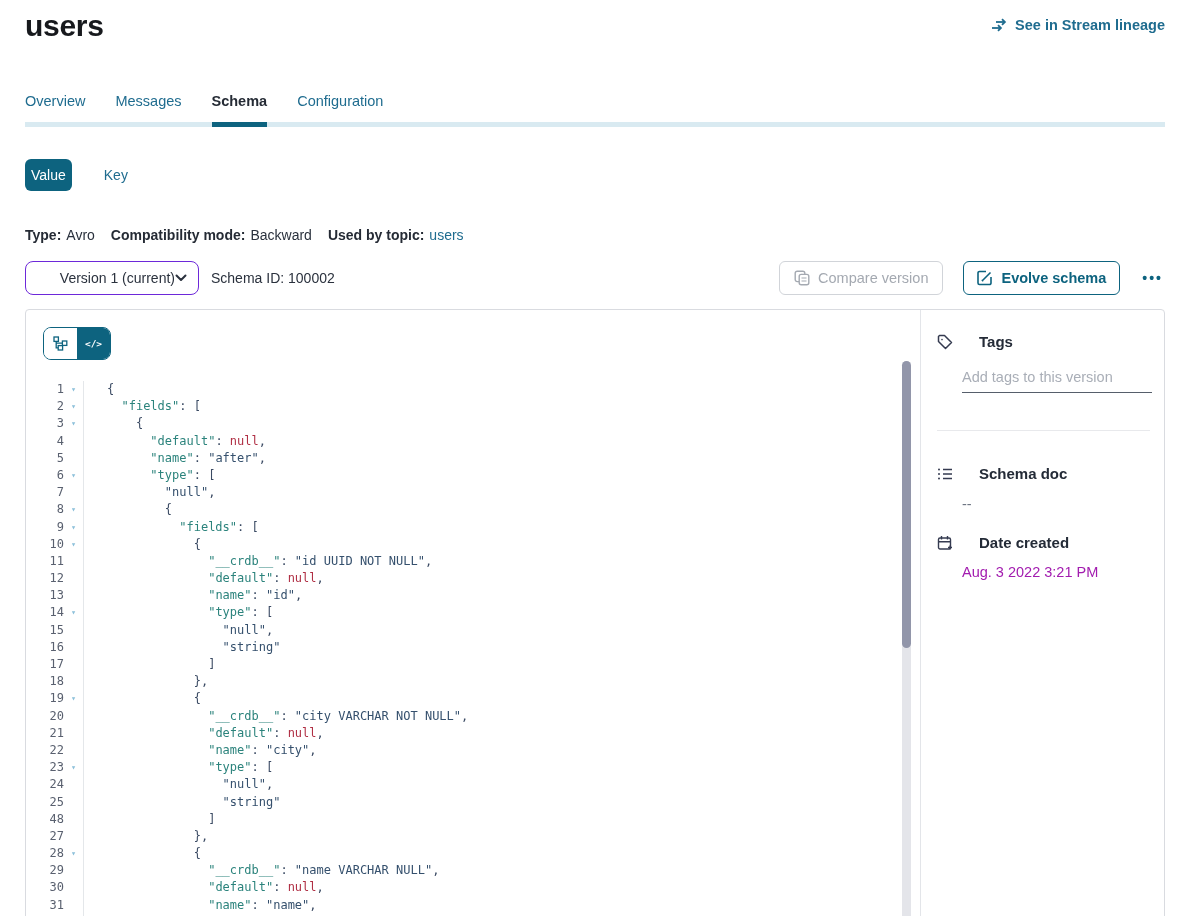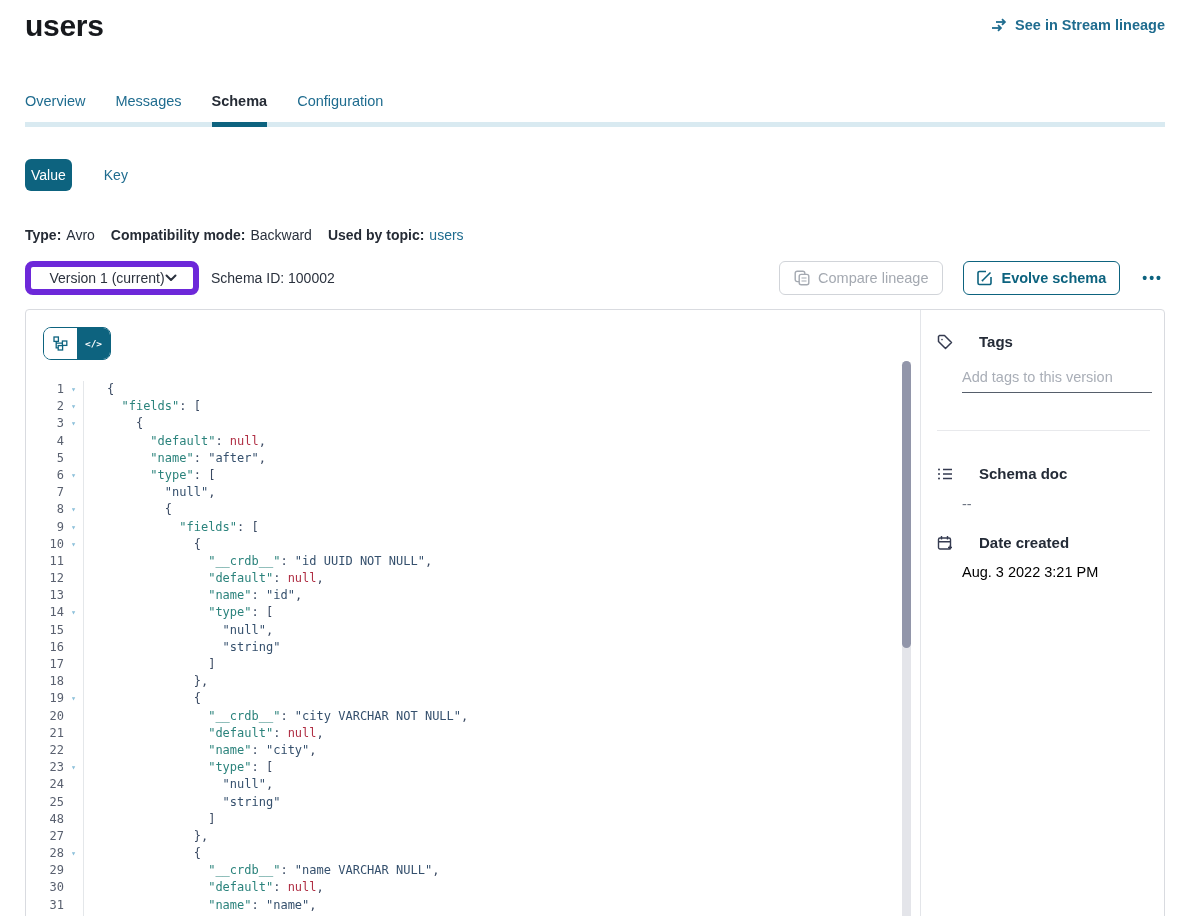--- a/index.html
+++ b/index.html
@@ -24,21 +24,21 @@
   .toggle-row { margin-top:32px; display:flex; align-items:center; }
   .btn-value { background:#0d637f; color:#fff; border:none; border-radius:6px; padding:8px 6px; font-size:14px; font-family:inherit; cursor:pointer; }
   .btn-key { background:none; border:none; color:#1f6c8f; font-size:14px; font-family:inherit; margin-left:26px; cursor:pointer; }
   
   .meta-row { margin-top:36px; display:flex; gap:16px; font-size:14px; color:#2a313d; }
   .meta-item b { font-weight:700; color:#252b35; }
   .meta-item .val { margin-left:5px; }
   .meta-item .val.link { color:#1f6c8f; cursor:pointer; }
   
   .version-row { margin-top:18px; display:flex; align-items:center; }
-  .version-select { width:174px; height:34px; border:6px solid #6d28d9; border-radius:8px; padding:0 11px 0 13px; display:flex; align-items:center; justify-content:center; font-size:14px; color:#2b323e; cursor:pointer; background:#fff; }
+  .version-select { width:174px; height:34px; border:1px solid #6d28d9; border-radius:8px; padding:0 11px 0 13px; display:flex; align-items:center; justify-content:flex-end; font-size:14px; color:#2b323e; cursor:pointer; background:#fff; }
   .schema-id { margin-left:12px; font-size:14px; }
   .schema-id b { font-weight:400; }
   .vr-right { margin-left:auto; display:flex; align-items:center; gap:20px; }
   .btn-compare { height:34px; display:flex; align-items:center; gap:8px; border:1px solid #d1d4d9; border-radius:6px; background:#fff; color:#a4a9b1; font-size:14.5px; font-weight:500; font-family:inherit; padding:0 14px; cursor:default; }
   .btn-evolve { height:34px; display:flex; align-items:center; gap:8px; border:1px solid #0d637f; border-radius:6px; background:#fff; color:#0d637f; font-size:14.5px; font-weight:700; font-family:inherit; padding:16px 13px; cursor:pointer; }
   .btn-more { background:none; border:none; color:#0d637f; font-weight:700; font-size:14px; letter-spacing:2px; cursor:pointer; padding:4px 2px; }
   
   .card { margin-top:14px; border:1px solid #d9dbe0; border-radius:4px; display:flex; height:640px; overflow:hidden; }
   .card-left { flex:1; min-width:0; position:relative; overflow:hidden; }
   .card-right { width:244px; border-left:1px solid #e3e5e9; padding:23px 14px 0 16px; flex:none; }
@@ -62,21 +62,21 @@
   .sb-track { position:absolute; top:51px; bottom:0; right:9px; width:9px; border-radius:6px; background:#e4e5ea; }
   .sb-thumb { position:absolute; top:0; right:0; width:9px; height:287px; border-radius:6px; background:#9296aa; cursor:grab; }
   
   .side-h { display:flex; align-items:center; gap:26px; font-size:15px; font-weight:700; color:#242b37; }
   .tags-input { display:block; margin:19px 0 0 25px; width:190px; border:none; border-bottom:1px solid #565e6b; padding:0 0 7px 0; font-size:14.5px; font-family:inherit; color:#3c434f; background:transparent; outline:none; }
   .tags-input::placeholder { color:#a9aeb7; }
   .side-divider { border:none; border-top:1px solid #e8e9ec; margin:37px 0 0 0; }
   .side-h.doc { margin-top:34px; }
   .side-val { margin:14px 0 0 25px; font-size:14.5px; color:#6e7683; }
   .side-h.date { margin-top:22px; }
-  .side-val.dark { margin-top:13px; color:#000000; }
+  .side-val.dark { margin-top:13px; color:#a21caf; }
   .sicon { flex:none; display:flex; }
 </style>
 </head>
 <body>
 
 <div class="topbar">
   <h1 class="page-title">users</h1>
   <div class="lineage-link">
     <span class="sicon">
       <svg width="17" height="16" viewBox="0 0 17 16">
@@ -127,21 +127,21 @@
     <button class="btn-compare">
       <span class="sicon">
         <svg width="16" height="16" viewBox="0 0 16 16">
             <g stroke="#a4a9b1" stroke-width="1.4" fill="#fff">
               <rect x="1.2" y="1.2" width="9.6" height="10.4" rx="2"></rect>
               <rect x="5.2" y="4.4" width="9.6" height="10.4" rx="2"></rect>
               <path d="M7.5 8h5M7.5 11h5" stroke-width="1.2"></path>
             </g>
           </svg>
       </span>
-      <span>Compare lineage</span>
+      <span>Compare version</span>
     </button>
     <button class="btn-evolve">
       <span class="sicon">
         <svg width="16" height="16" viewBox="0 0 16 16">
             <g stroke="#0d637f" stroke-width="1.6" fill="none">
               <path d="M14 7v6a1.5 1.5 0 0 1-1.5 1.5h-10A1.5 1.5 0 0 1 1 13V3a1.5 1.5 0 0 1 1.5-1.5H9"></path>
               <path d="M6 10 13.5 2.5"></path>
               <path d="M6 10l-1 1 1-1z" stroke-width="2"></path>
             </g>
           </svg>

